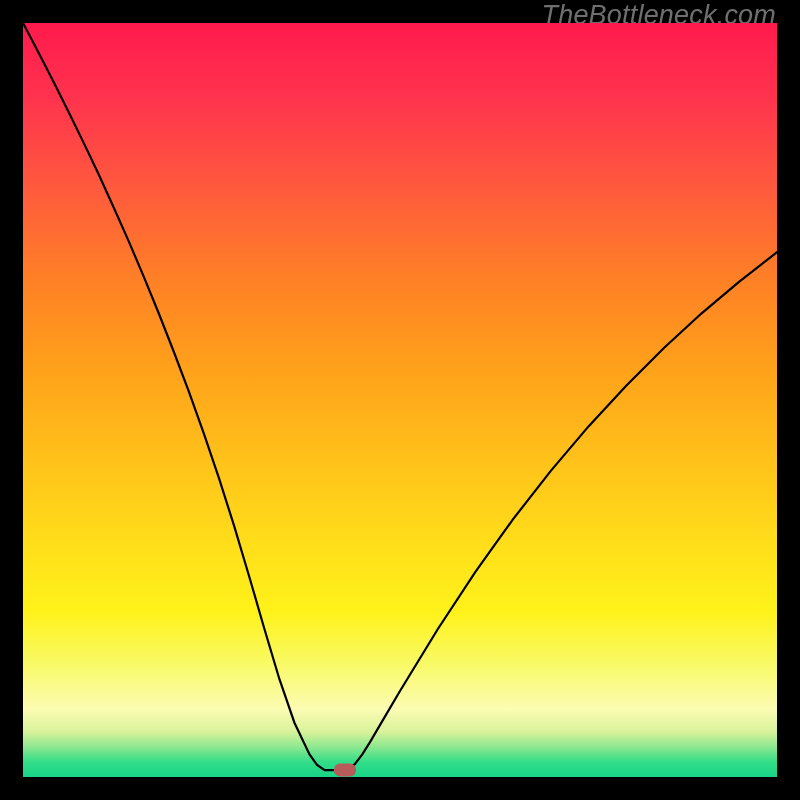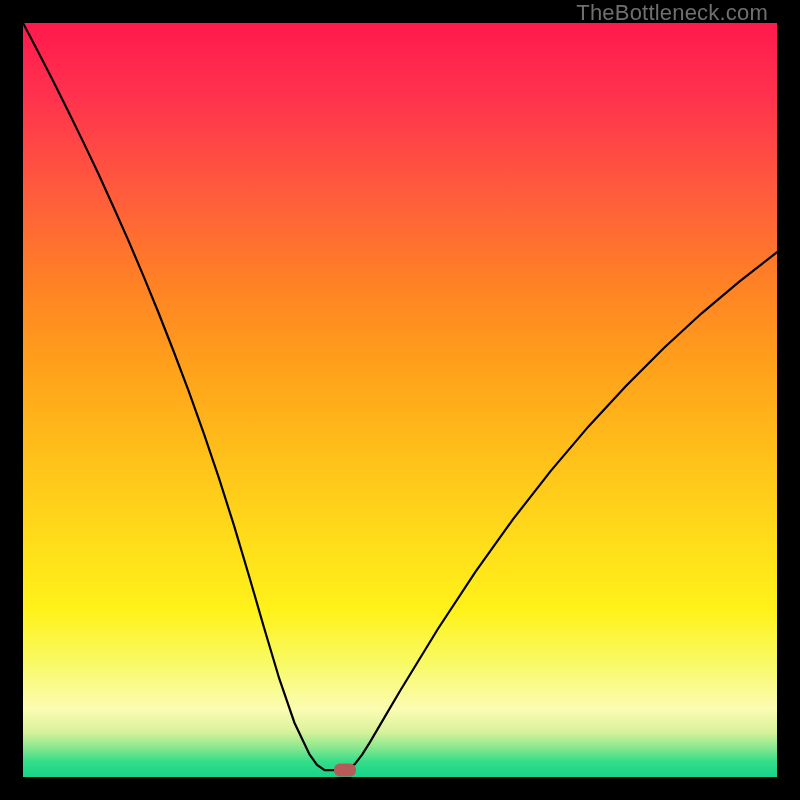--- a/index.html
+++ b/index.html
@@ -55,25 +55,26 @@
     position: absolute;
     width: 22px;
     height: 13px;
     background: #b75a5a;
     border-radius: 6px;
     transform: translate(-50%, -50%);
   }
   .watermark {
     position: absolute;
     top: 0px;
-    right: 32px;
+    right: 24px;
     color: #6f6f6f;
-    font-size: 22px;
+    font-size: 27px;
     letter-spacing: 0.2px;
     font-weight: 400;
+    font-style: italic;
   }
 </style>
 </head>
 <body>
 
 <div class="frame">
   <div class="watermark">TheBottleneck.com</div>
   <div class="plot-area">
     <div class="gradient"></div>
     <svg class="curve" viewBox="0 0 754 754" preserveAspectRatio="none">

